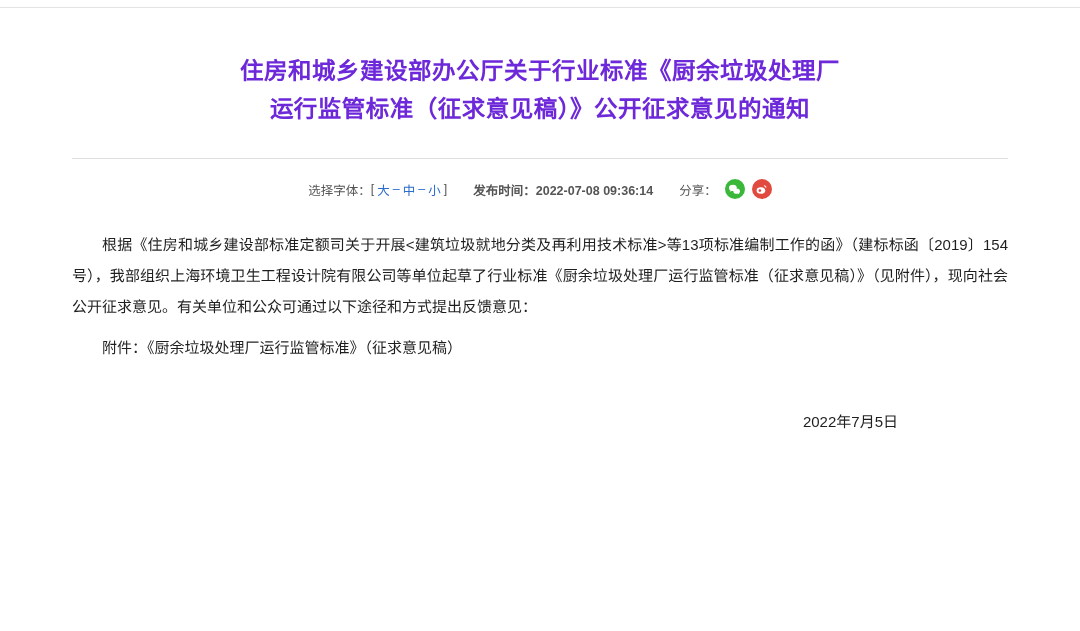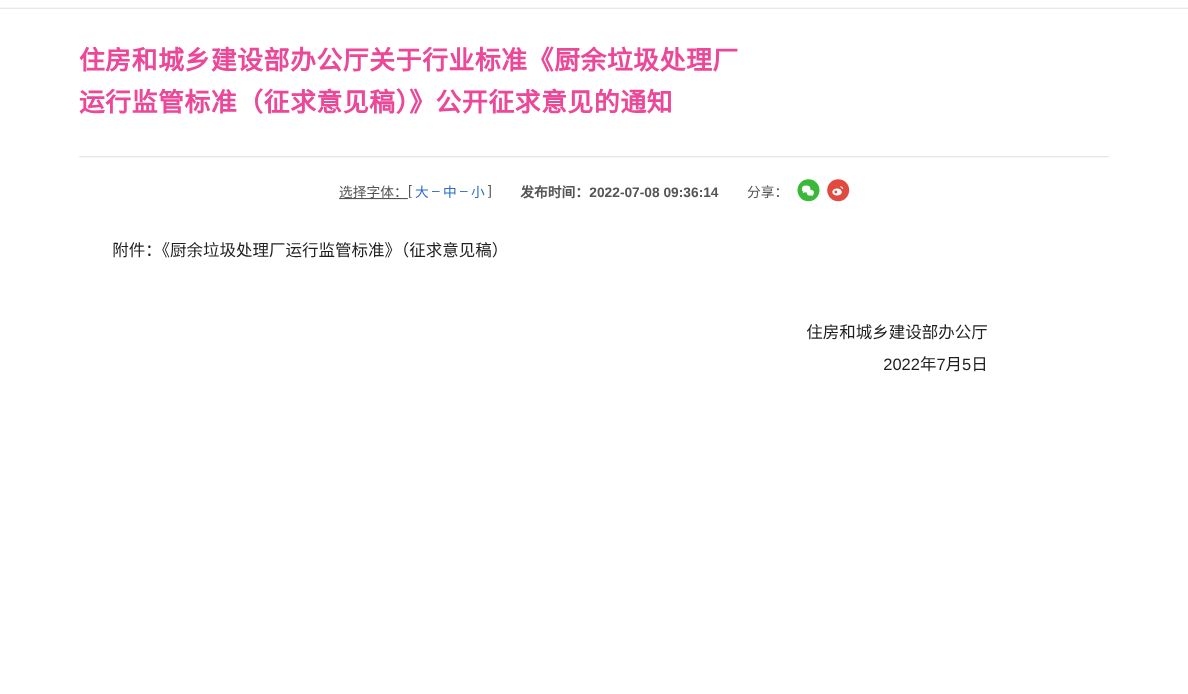--- a/index.html
+++ b/index.html
@@ -27,27 +27,27 @@
     width: 1080px;
     height: 1px;
     background: #e3e3e3;
   }
   .content {
     padding: 0 72px;
     box-sizing: border-box;
   }
   .doc-title {
     margin: 0;
-    padding-top: 36px;
-    text-align: left;
+    padding-top: 52px;
+    text-align: center;
     font-size: 23.5px;
     font-weight: bold;
     line-height: 38px;
     letter-spacing: 0.5px;
-    color: #ec4899;
+    color: #6d28d9;
   }
   .title-line {
     display: block;
   }
   .title-rule {
     margin: 30px 0 0 0;
     border: 0;
     border-top: 1px solid #e0e0e0;
   }
   .meta-bar {
@@ -59,21 +59,21 @@
     font-size: 12.5px;
     color: #555;
     white-space: nowrap;
   }
   .font-size-picker {
     display: inline-flex;
     align-items: center;
     gap: 0px;
     color: #555;
   }
-  .fs-label { color: #555; text-decoration: underline; }
+  .fs-label { color: #555; }
   .fs-bracket { color: #555; }
   .fs-opt {
     color: #2b6ccc;
     cursor: pointer;
     padding: 0 3px;
     text-decoration: none;
   }
   .fs-sep { color: #2b6ccc; }
   .publish-time { color: #555; font-weight: bold; }
   .share-group {
@@ -176,22 +176,22 @@
             <ellipse cx="11" cy="14" rx="8" ry="6"></ellipse>
             <circle cx="9" cy="14" r="2.4" fill="#e04a3f"></circle>
             <path d="M16.5 4.2c2.6 0 4.7 2.1 4.7 4.7h-1.6c0-1.7-1.4-3.1-3.1-3.1z"></path>
           </svg>
         </span>
       </span>
 
     </div>
 
     <div class="body-text">
+      <p class="para indent">根据《住房和城乡建设部标准定额司关于开展&lt;建筑垃圾就地分类及再利用技术标准&gt;等13项标准编制工作的函》（建标标函〔2019〕154号），我部组织上海环境卫生工程设计院有限公司等单位起草了行业标准《厨余垃圾处理厂运行监管标准（征求意见稿）》（见附件），现向社会公开征求意见。有关单位和公众可通过以下途径和方式提出反馈意见：</p>
       <p class="para list-item">附件：《厨余垃圾处理厂运行监管标准》（征求意见稿）</p>
     </div>
 
     <div class="sign">
-      <div>住房和城乡建设部办公厅</div>
       <div>2022年7月5日</div>
     </div>
 
   </div>
 </div>
 
 </body></html>

